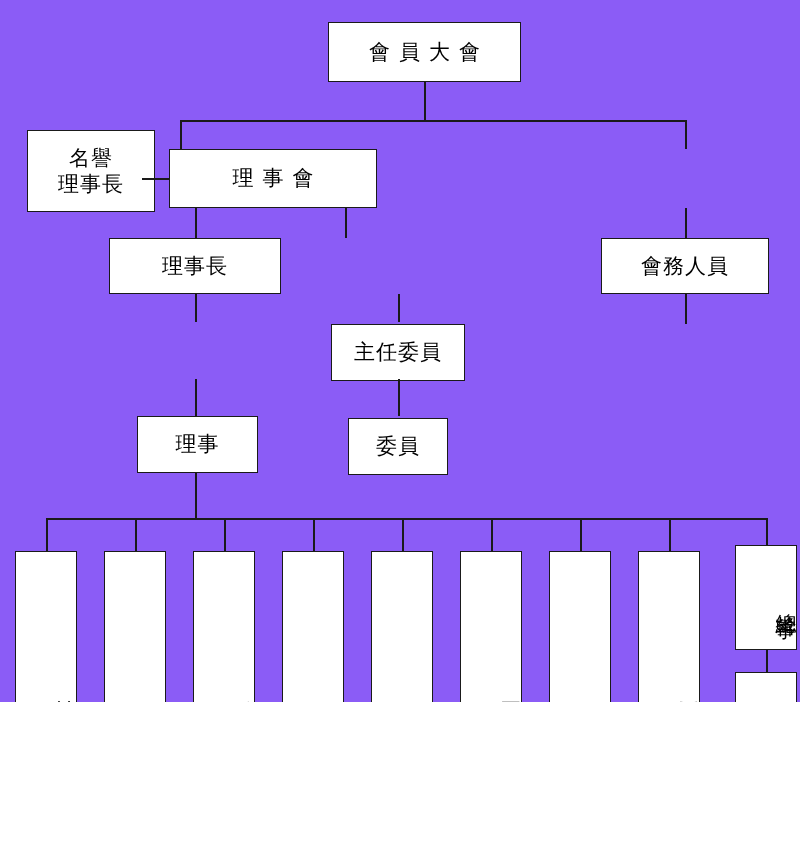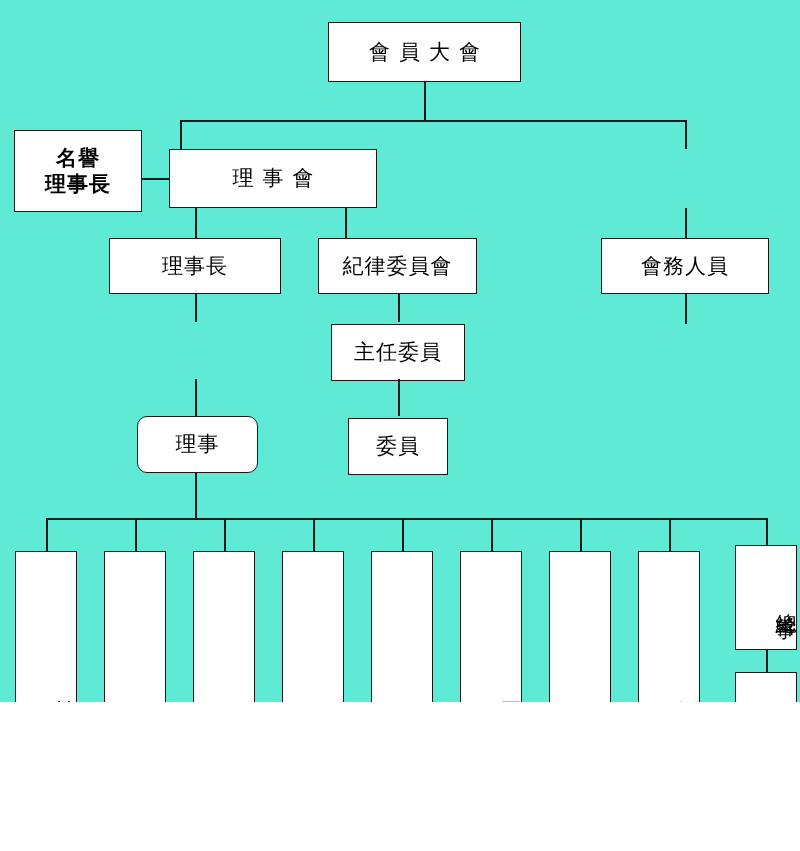--- a/index.html
+++ b/index.html
@@ -9,21 +9,21 @@
   }
   body {
     font-family: "DejaVu Serif", "Liberation Serif", serif;
     color: #000000;
   }
   #chart {
     position: relative;
     width: 800px;
     height: 702px;
     overflow: hidden;
-    background: #5eead4;
+    background: #8b5cf6;
   }
   .box {
     position: absolute;
     border: 1.6px solid #1a1a1a;
     background: #ffffff;
     display: flex;
     align-items: center;
     justify-content: center;
     text-align: center;
     line-height: 1.25;
@@ -61,51 +61,50 @@
 <div id="chart">
 
   <div class="box htxt wide" style="left:328px; top:22px; width:193px; height:60px;">會員大會</div>
 
   <div class="line v" style="left:424px; top:82px; height:38px;"></div>
 
   <div class="line h" style="left:180px; top:120px; width:506px;"></div>
   <div class="line v" style="left:180px; top:120px; height:29px;"></div>
   <div class="line v" style="left:685px; top:120px; height:29px;"></div>
 
-  <div class="box htxt" style="left:14px; top:130px; width:128px; height:82px;font-weight:bold;">名譽
+  <div class="box htxt" style="left:27px; top:130px; width:128px; height:82px;">名譽
 理事長</div>
 
   <div class="line h" style="left:142px; top:178px; width:27px;"></div>
 
   <div class="box htxt wide" style="left:169px; top:149px; width:208px; height:59px;">理事會</div>
 
 
   <div class="line v" style="left:195px; top:208px; height:30px;"></div>
   <div class="line v" style="left:345px; top:208px; height:30px;"></div>
 
   <div class="line v" style="left:685px; top:208px; height:30px;"></div>
 
   <div class="box htxt" style="left:109px; top:238px; width:172px; height:56px;">理事長</div>
 
-  <div class="box htxt" style="left:318px; top:238px; width:159px; height:56px;">紀律委員會</div>
 
   <div class="box htxt" style="left:601px; top:238px; width:168px; height:56px;">會務人員</div>
 
   <div class="line v" style="left:195px; top:294px; height:28px;"></div>
   <div class="line v" style="left:398px; top:294px; height:28px;"></div>
   <div class="line v" style="left:685px; top:294px; height:30px;"></div>
 
 
   <div class="box htxt" style="left:331px; top:324px; width:134px; height:57px;">主任委員</div>
 
 
   <div class="line v" style="left:195px; top:379px; height:37px;"></div>
   <div class="line v" style="left:398px; top:379px; height:37px;"></div>
 
-  <div class="box htxt" style="left:137px; top:416px; width:121px; height:57px;border-radius:10px;">理事</div>
+  <div class="box htxt" style="left:137px; top:416px; width:121px; height:57px;">理事</div>
 
   <div class="box htxt" style="left:348px; top:418px; width:100px; height:57px;">委員</div>
 
   <div class="line v" style="left:195px; top:473px; height:45px;"></div>
   <div class="line h" style="left:46px; top:518px; width:720px;"></div>
 
   <div class="line v" style="left:46px;  top:518px; height:33px;"></div>
   <div class="line v" style="left:135px; top:518px; height:33px;"></div>
   <div class="line v" style="left:224px; top:518px; height:33px;"></div>
   <div class="line v" style="left:313px; top:518px; height:33px;"></div>

